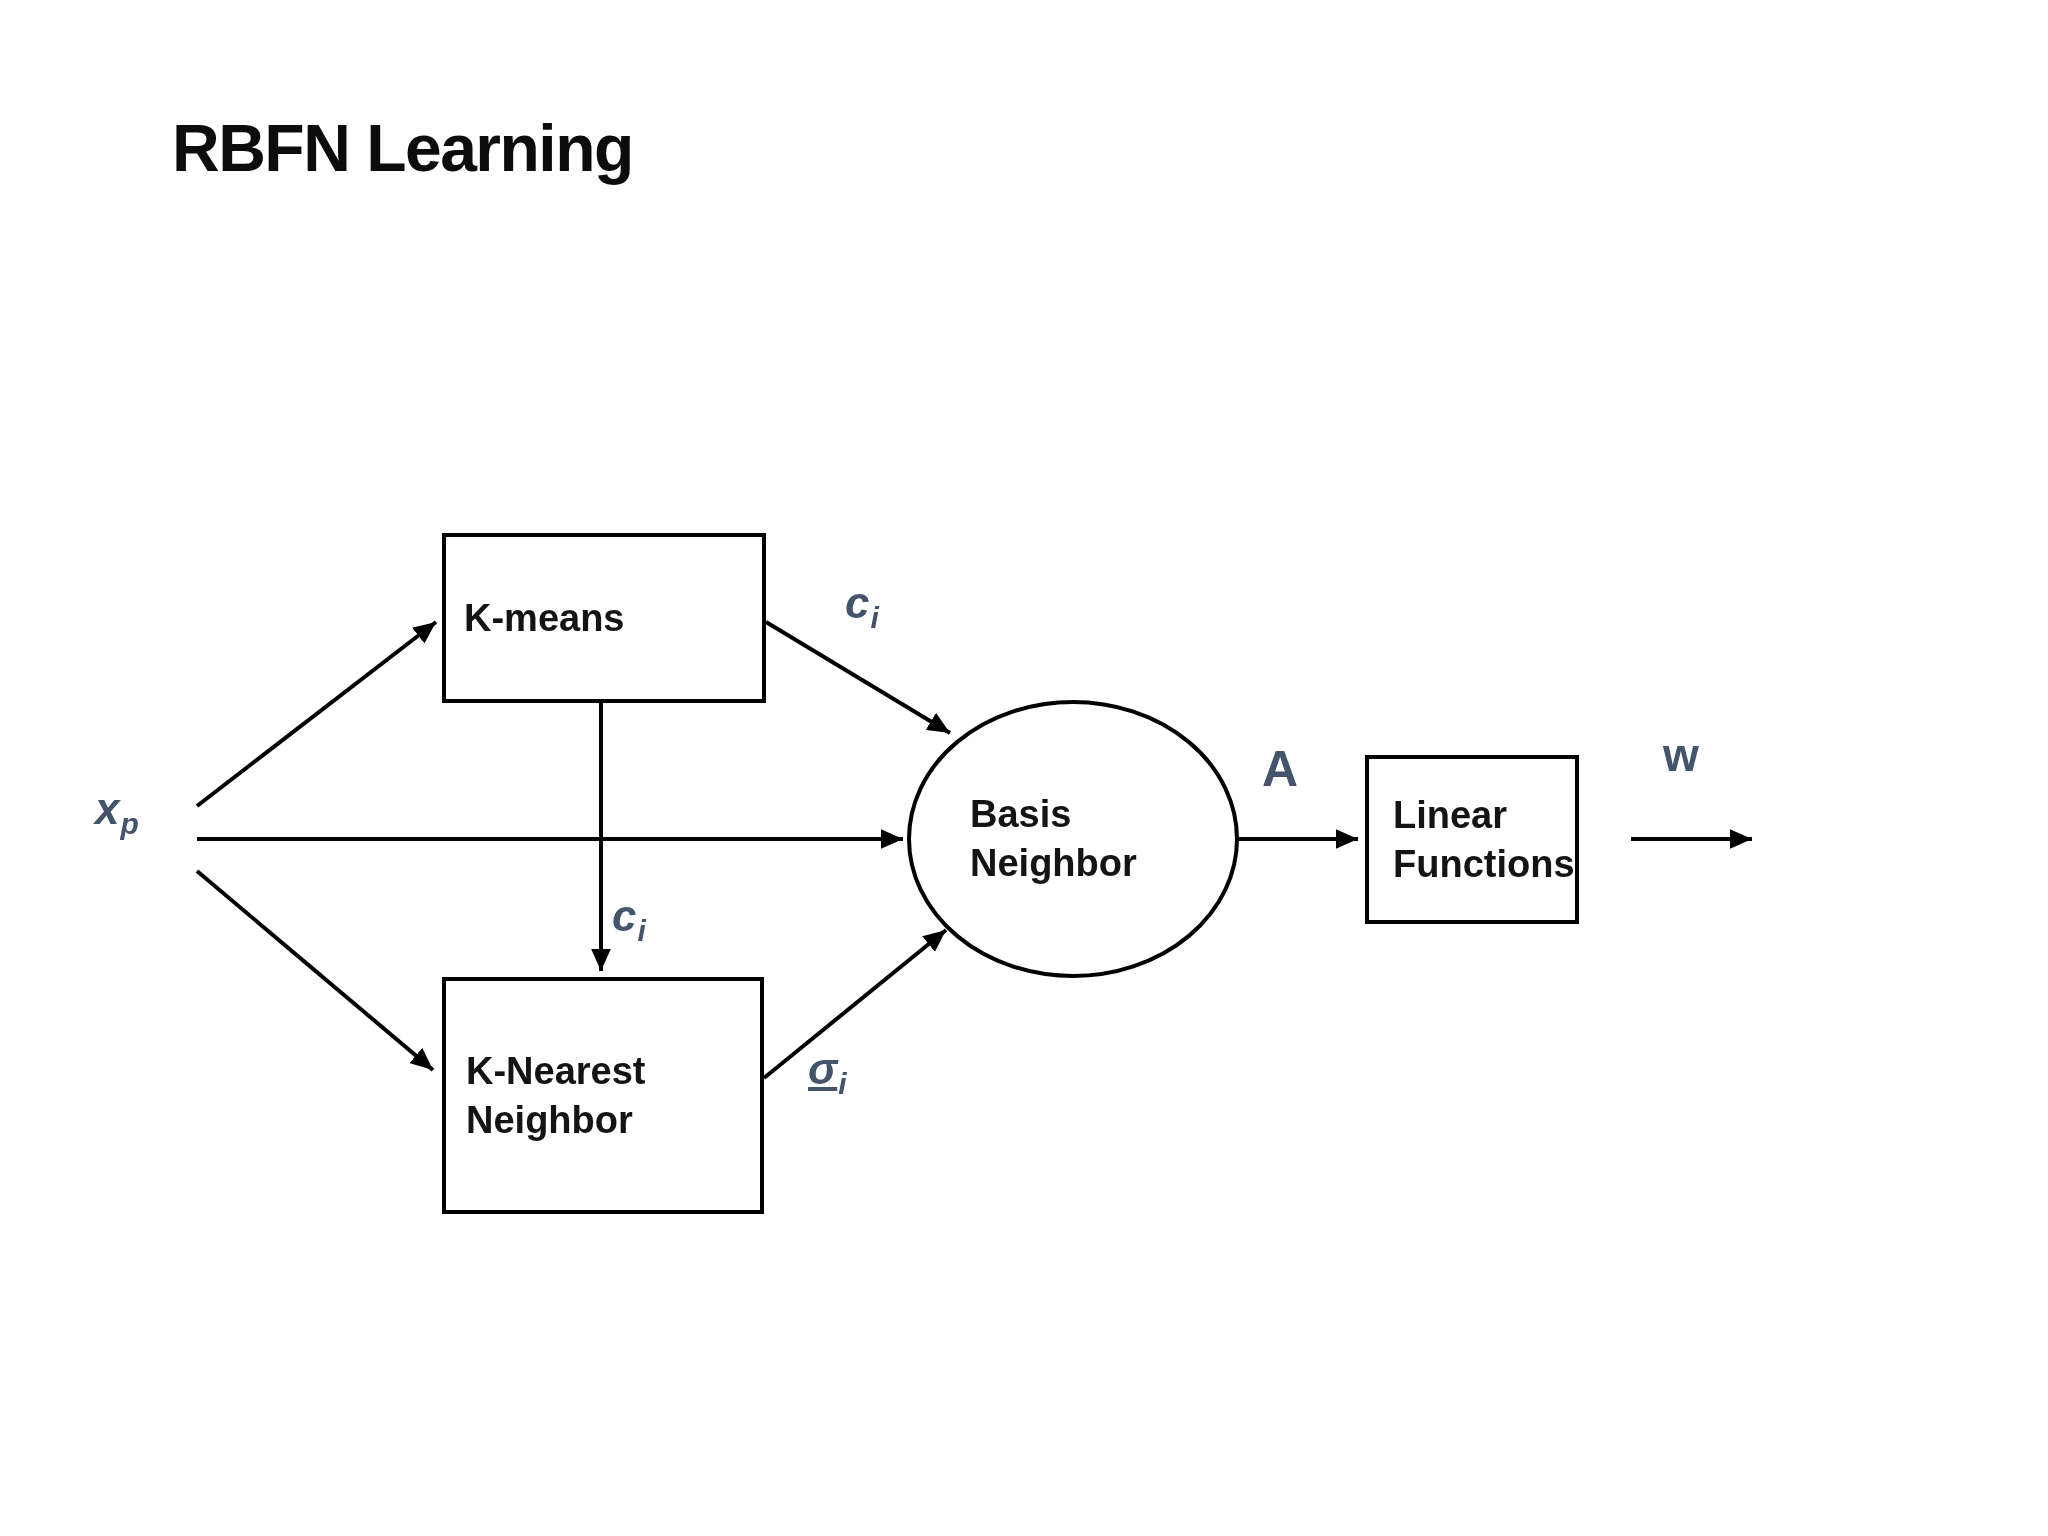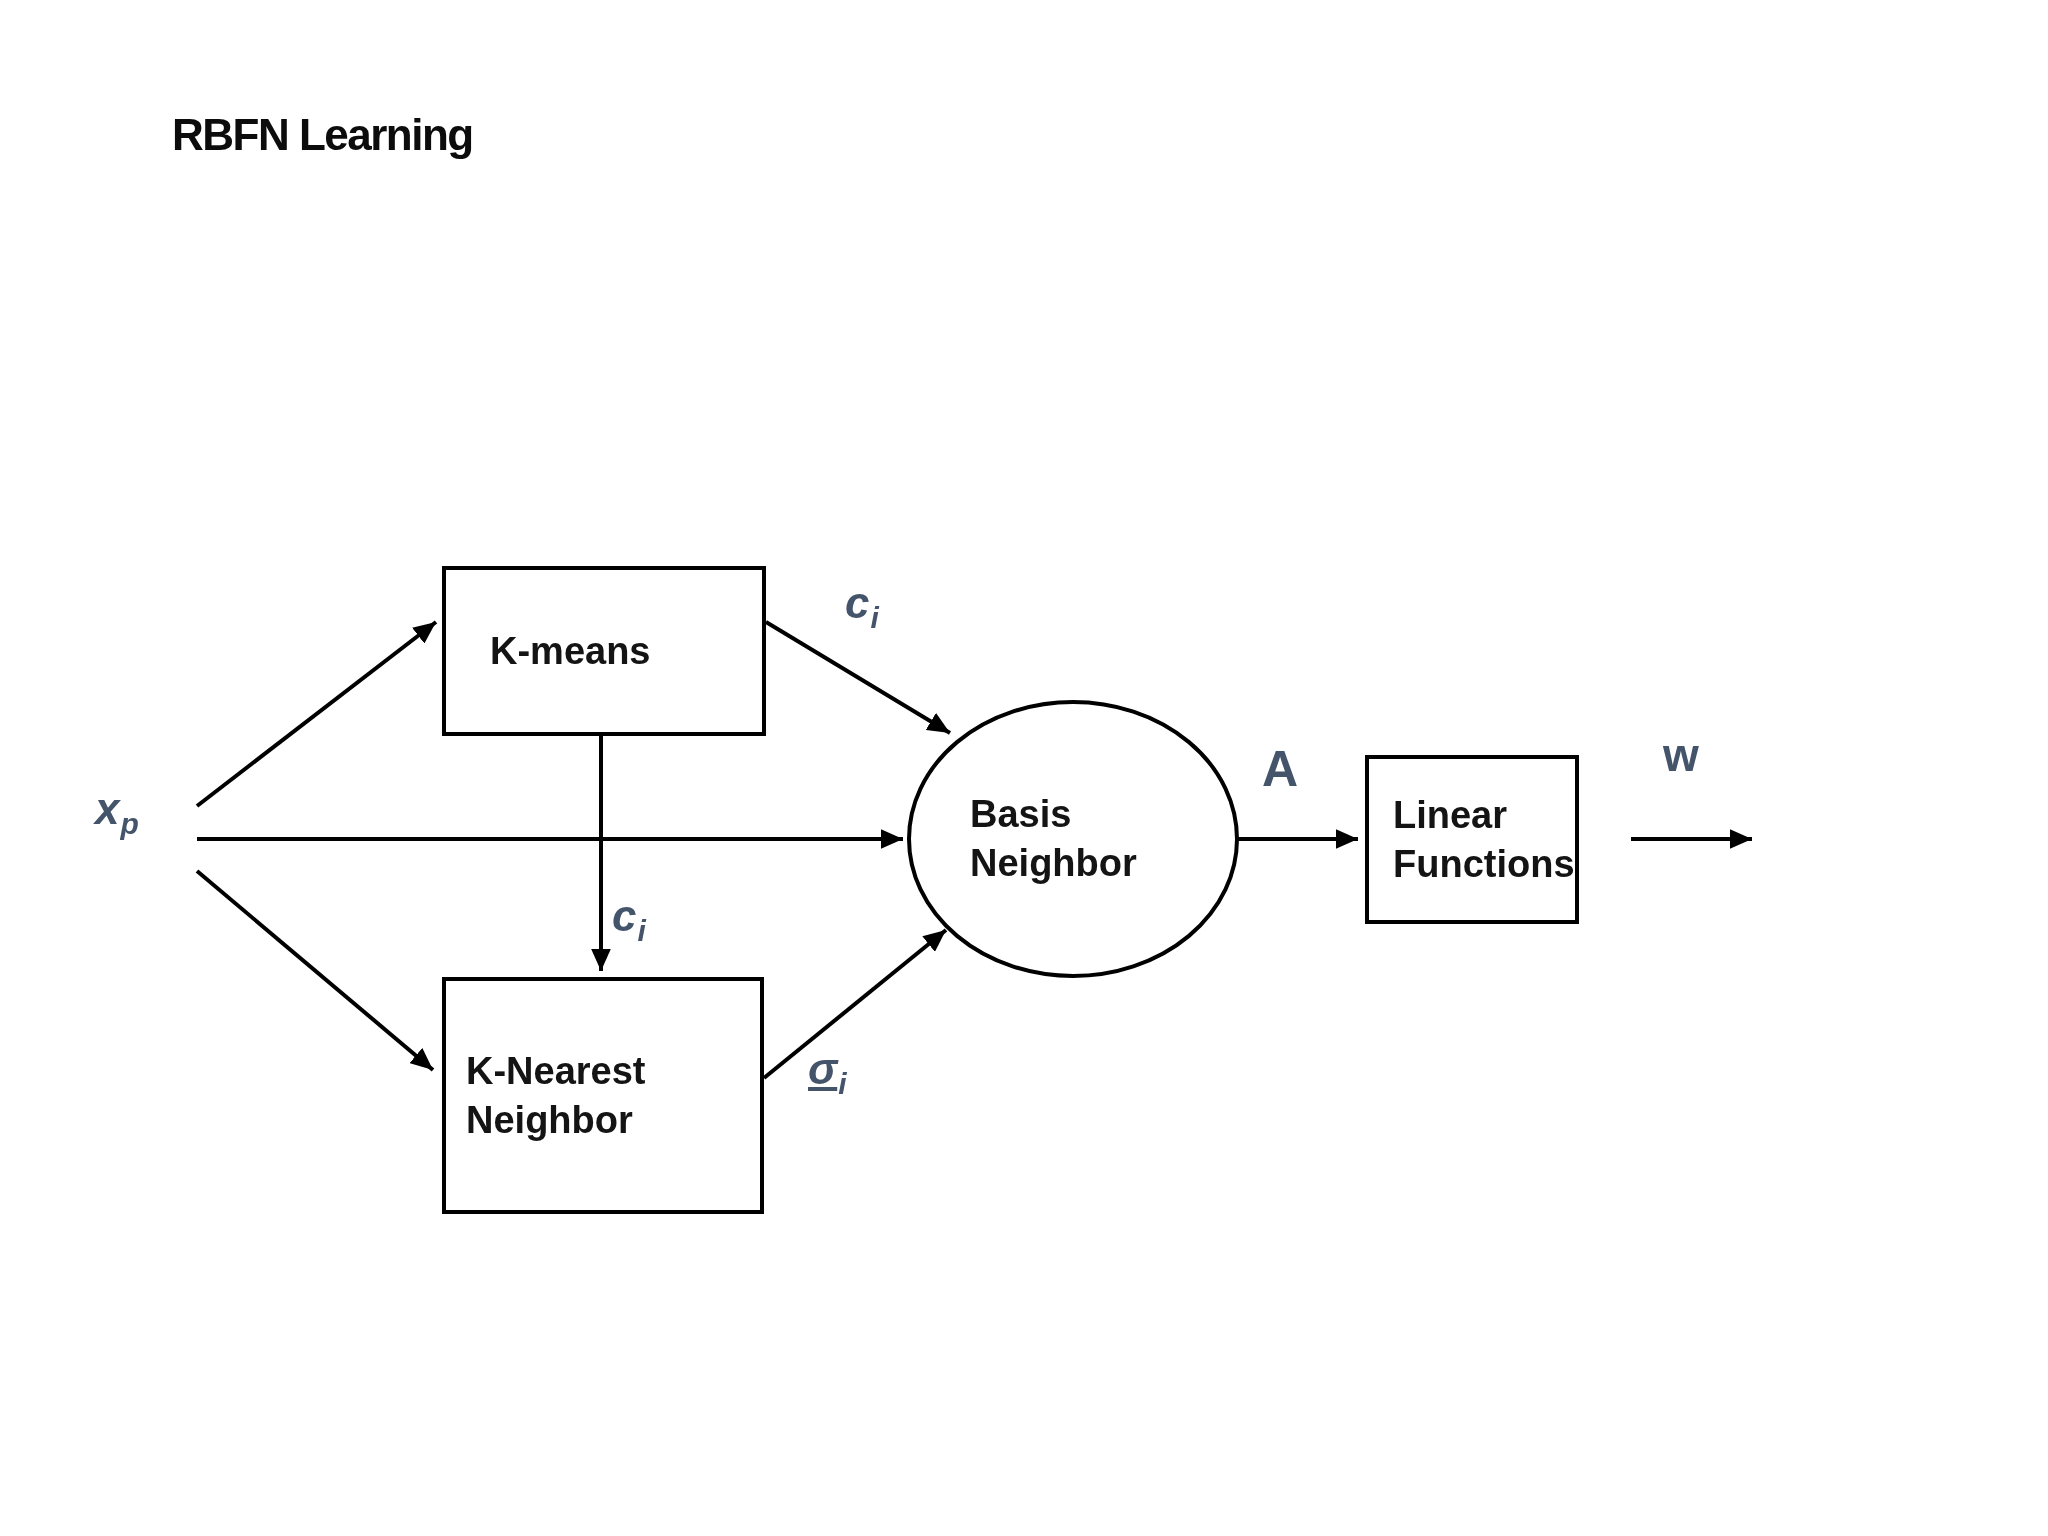--- a/index.html
+++ b/index.html
@@ -13,21 +13,21 @@
     width: 2048px;
     height: 1536px;
     background: var(--background, #ffffff);
     overflow: hidden;
   }
   .title {
     position: absolute;
     left: 172px;
     top: 110px;
     margin: 0;
-    font-size: 44px;
+    font-size: 66px;
     font-weight: 700;
     letter-spacing: -1.5px;
     color: #0c0c0c;
     white-space: nowrap;
   }
   svg.diagram-lines {
     position: absolute;
     left: 0;
     top: 0;
   }
@@ -41,21 +41,21 @@
     font-weight: 700;
     font-size: 38px;
     line-height: 1.28;
     box-sizing: border-box;
   }
   .node .node-line { display: block; white-space: nowrap; }
   .rect {
     border: 4px solid var(--line, #000000);
     background: #ffffff;
   }
-  .kmeans  { left: 442px; top: 533px;  width: 324px; height: 170px; padding-left: 44px; margin-top: 33px; }
+  .kmeans  { left: 442px; top: 533px;  width: 324px; height: 170px; padding-left: 18px; }
   .knn     { left: 442px; top: 977px;  width: 322px; height: 237px; padding-left: 20px; }
   .basis   { left: 898px; top: 702px;  width: 330px; height: 274px; padding-left: 72px; background: transparent; }
   .linreg  { left: 1365px; top: 755px; width: 214px; height: 169px; padding-left: 24px; }
   .edge-label {
     position: absolute;
     color: var(--label_accent, #44546A);
     font-weight: 700;
     font-size: 44px;
     white-space: nowrap;
   }

